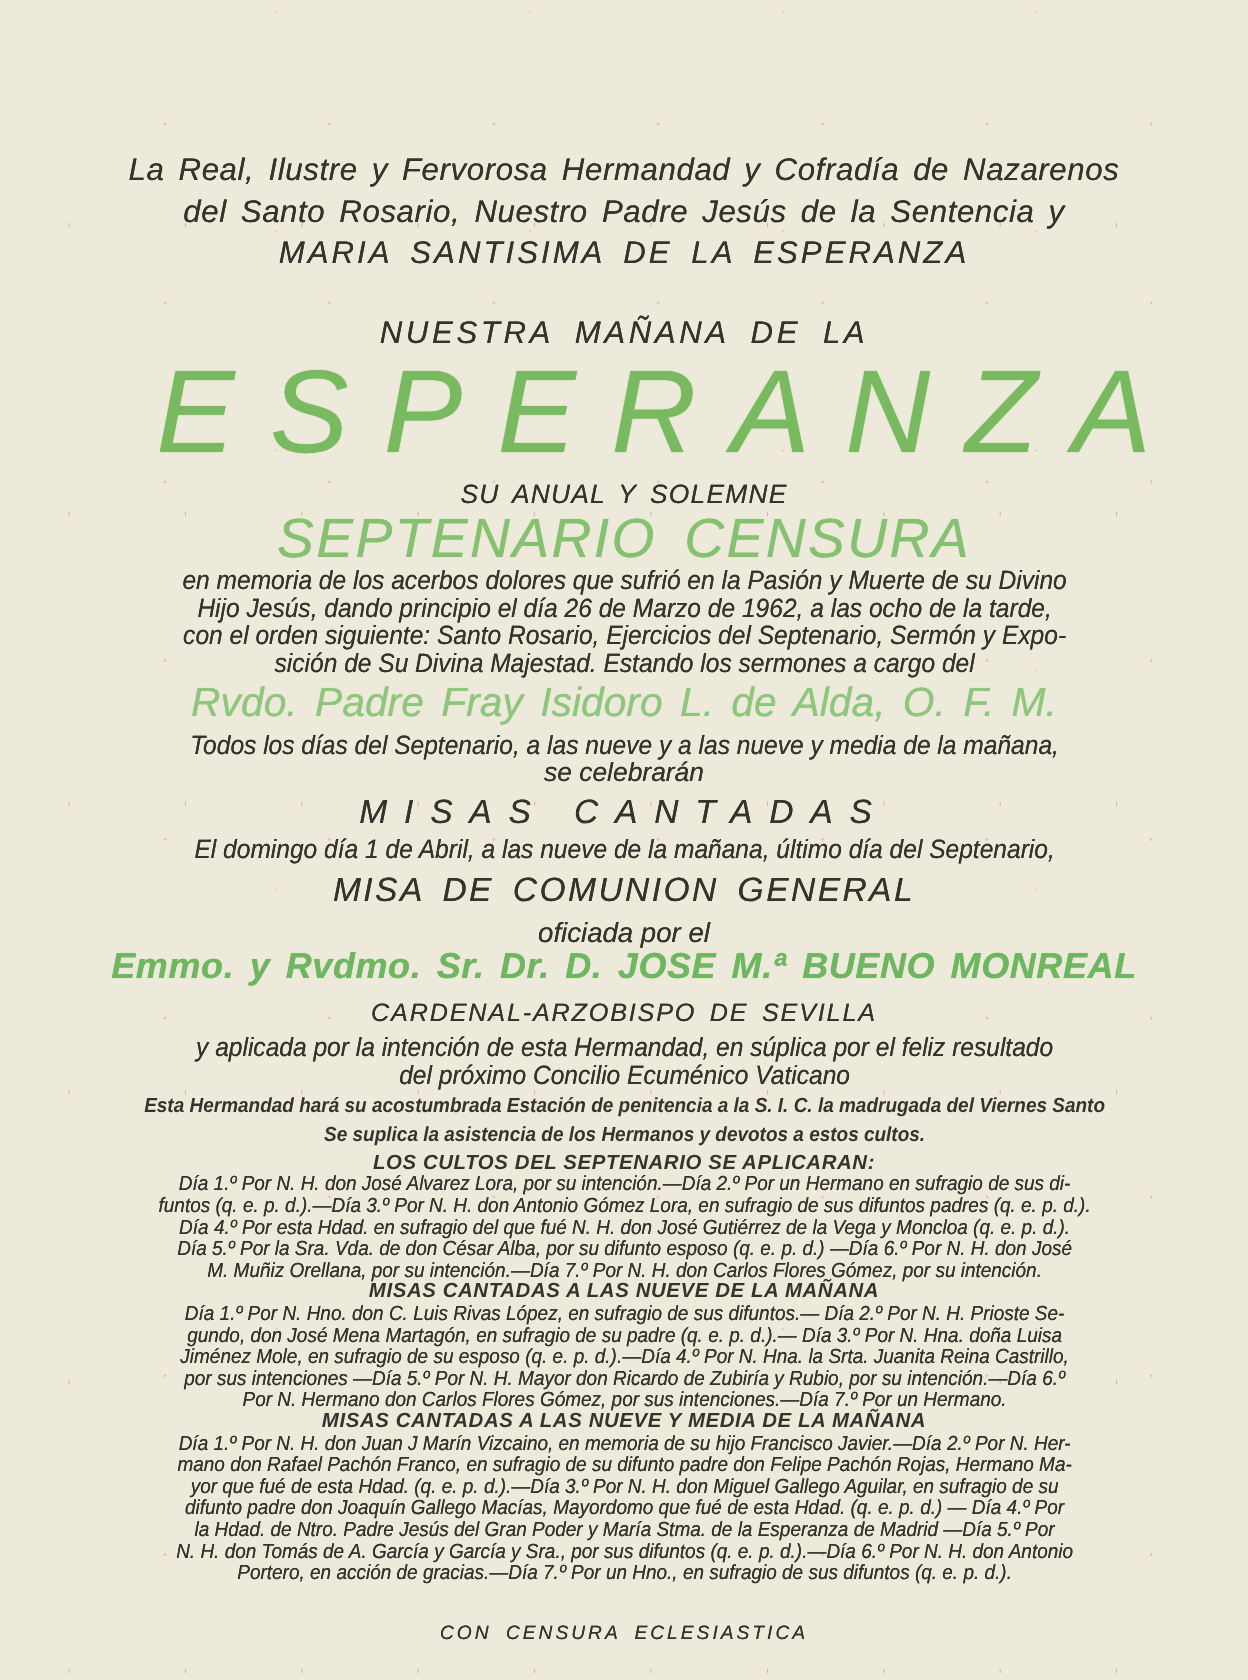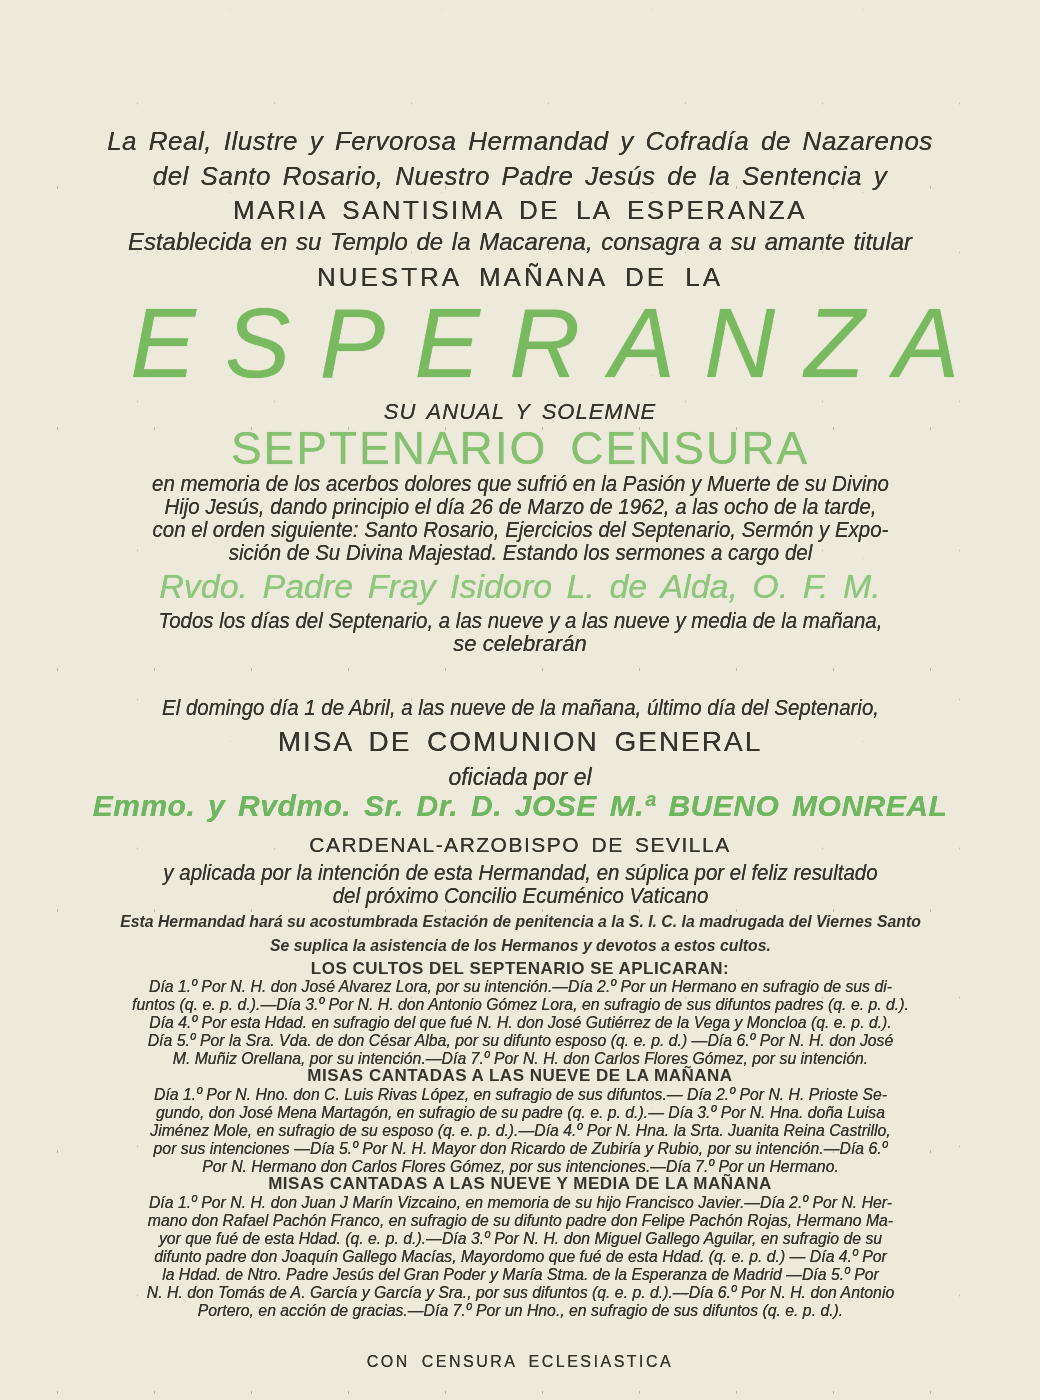--- a/index.html
+++ b/index.html
@@ -14,21 +14,21 @@
     background-color:var(--paper);
     background-image:
       radial-gradient(var(--speckle) 0.8px, transparent 1px),
       radial-gradient(#d8d2ba 0.7px, transparent 0.9px),
       radial-gradient(#bfb99d 0.6px, transparent 0.8px);
     background-size:137px 149px, 211px 183px, 97px 241px;
     background-position:17px 29px, 73px 101px, 151px 67px;
     font-family:"Liberation Sans", sans-serif;
     color:var(--ink); overflow:hidden;
   }
-  .s{position:absolute; left:0; width:100%; text-align:center; white-space:nowrap;}
+  .s{position:absolute; left:0; width:100%; text-align:center; white-space:nowrap;font-style:italic;}
   .txt{text-shadow:0 0 0.3px currentColor;}
   .it{font-style:italic;}
   .sqz{transform:scaleX(0.93); transform-origin:50% 50%;}
 
   .hline12{font-size:26px; word-spacing:4px; letter-spacing:0.5px;}
   .hline3{font-size:26px; letter-spacing:2.5px; word-spacing:6px;}
   .hline4{font-size:24px; word-spacing:2px;}
   .hline5{font-size:26px; letter-spacing:3px; word-spacing:8px;}
 
   .big-title{
@@ -60,37 +60,37 @@
   .censura{font-size:16px; letter-spacing:2.5px; word-spacing:5px;}
 </style>
 </head>
 <body>
 
 <div class="page">
 
   <div class="s txt it hline12" style="top:126px">La Real, Ilustre y Fervorosa Hermandad y Cofradía de Nazarenos</div>
   <div class="s txt it hline12" style="top:161px">del Santo Rosario, Nuestro Padre Jesús de la Sentencia y</div>
   <div class="s txt hline3" style="top:195px">MARIA SANTISIMA DE LA ESPERANZA</div>
-  <div class="s txt it hline4" style="top:228px">Establecida en su Templo de la Macarena, consagra a su amante titular</div>
   <div class="s txt hline5" style="top:262px">NUESTRA MAÑANA DE LA</div>
 
   <div class="s big-title" style="top:294px">ESPERANZA</div>
 
   <div class="s txt it kicker" style="top:399px">SU ANUAL Y SOLEMNE</div>
   <div class="s sept-heading" style="top:421px">SEPTENARIO CENSURA</div>
 
   <div class="s txt it sqz body-line" style="top:471px">en memoria de los acerbos dolores que sufrió en la Pasión y Muerte de su Divino</div>
   <div class="s txt it sqz body-line" style="top:494px">Hijo Jesús, dando principio el día 26 de Marzo de 1962, a las ocho de la tarde,</div>
   <div class="s txt it sqz body-line" style="top:517px">con el orden siguiente: Santo Rosario, Ejercicios del Septenario, Sermón y Expo-</div>
   <div class="s txt it sqz body-line" style="top:540px">sición de Su Divina Majestad. Estando los sermones a cargo del</div>
 
   <div class="s it preacher" style="top:567px">Rvdo. Padre Fray Isidoro L. de Alda, O. F. M.</div>
 
   <div class="s txt it sqz body-line" style="top:608px">Todos los días del Septenario, a las nueve y a las nueve y media de la mañana,</div>
   <div class="s txt it body-line" style="top:631px">se celebrarán</div>
+  <div class="s txt misas-cantadas" style="top:661px">MISAS CANTADAS</div>
   <div class="s txt it sqz body-line" style="top:695px">El domingo día 1 de Abril, a las nueve de la mañana, último día del Septenario,</div>
   <div class="s txt comunion" style="top:726px">MISA DE COMUNION GENERAL</div>
   <div class="s txt it oficiada" style="top:764px">oficiada por el</div>
 
   <div class="s it emmo" style="top:789px">Emmo. y Rvdmo. Sr. Dr. D. JOSE M.ª BUENO MONREAL</div>
   <div class="s txt cardenal" style="top:833px">CARDENAL-ARZOBISPO DE SEVILLA</div>
 
   <div class="s txt it sqz body-line" style="top:860px">y aplicada por la intención de esta Hermandad, en súplica por el feliz resultado</div>
   <div class="s txt it sqz body-line" style="top:883px">del próximo Concilio Ecuménico Vaticano</div>
 

